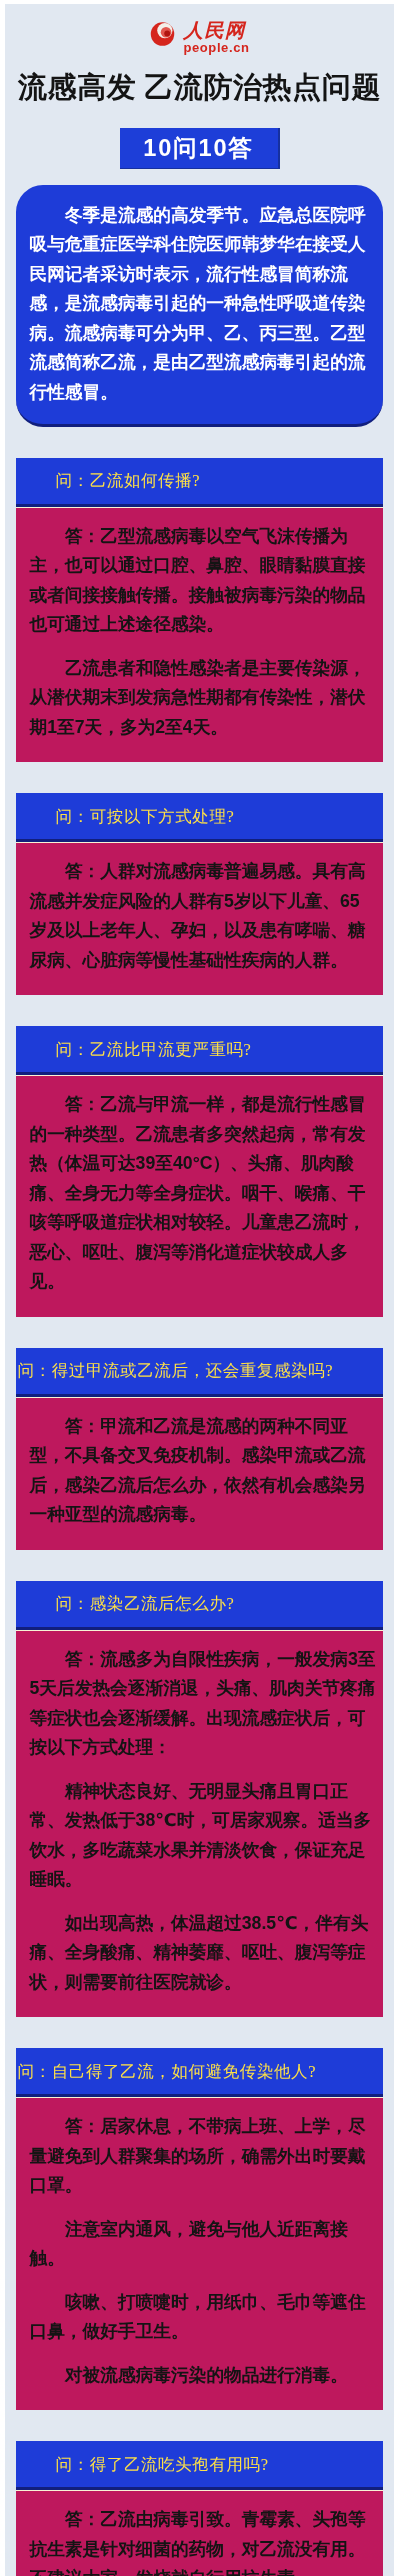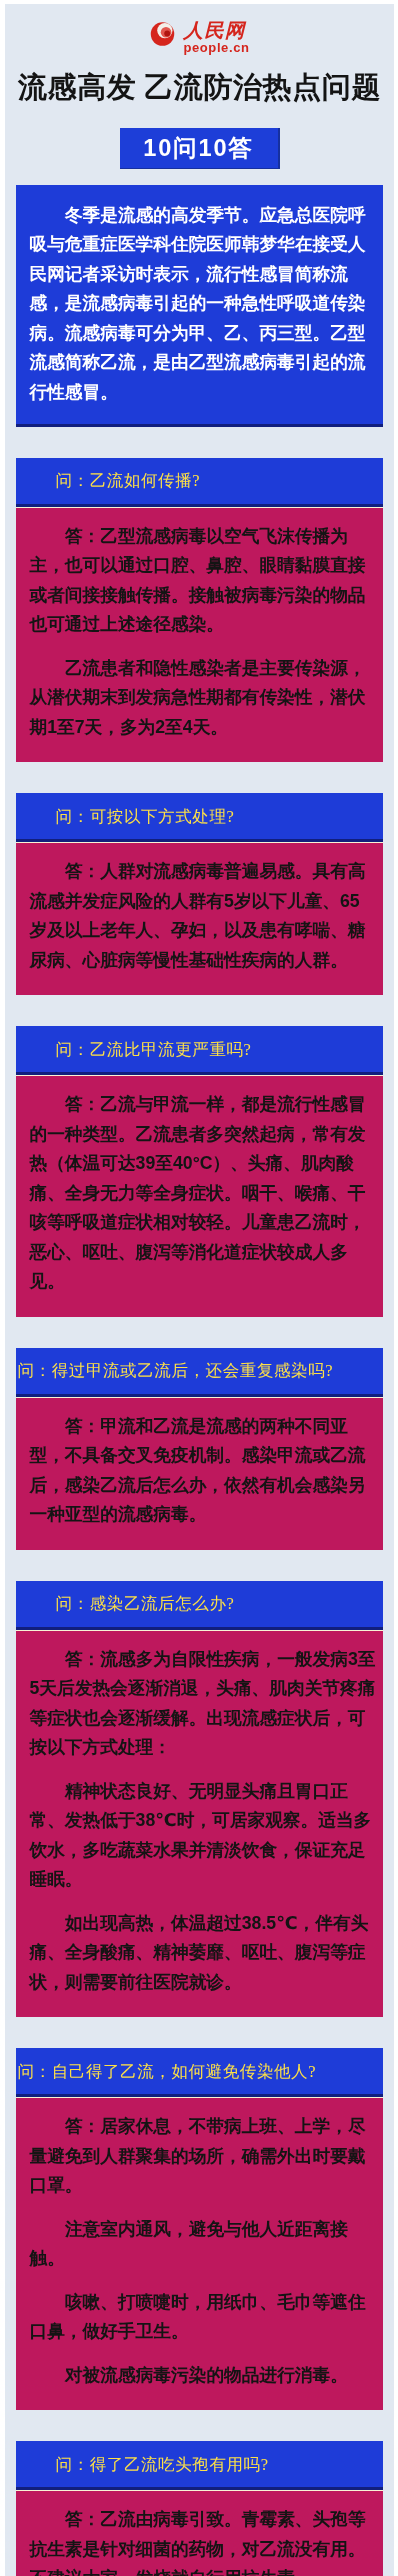--- a/index.html
+++ b/index.html
@@ -72,20 +72,21 @@
     letter-spacing: 1.8px;
     text-align: center;
   }
 
   
   .intro-card {
     margin: 16.5px 11.2px 0 11.8px;
     background: #1e3cd8;
     border-bottom: 3.5px solid #111f7d;
     padding: 15.4px 8.3px 16.5px 13px;
+    border-radius: 27px;
   }
   .intro-card p {
     margin: 0;
     color: #ffffff;
     font-size: 17.7px;
     font-weight: bold;
     line-height: 29.5px;
     text-indent: 2em;
   }
 

